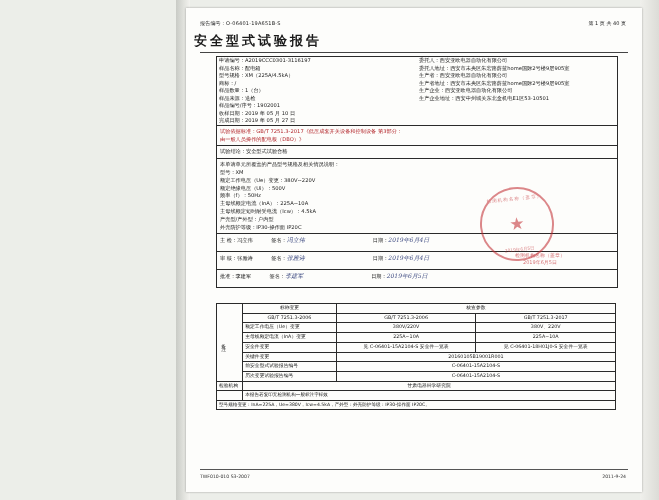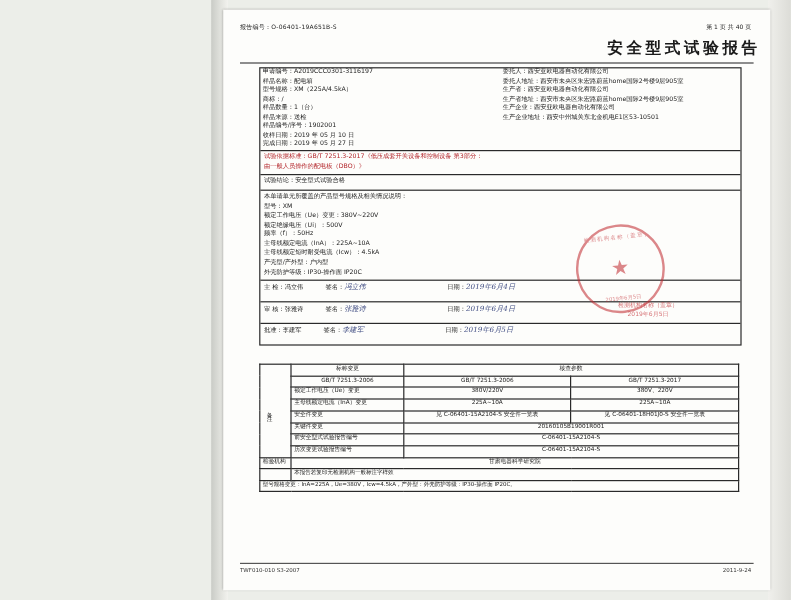--- a/index.html
+++ b/index.html
@@ -31,21 +31,21 @@
     position:absolute;left:8px;top:8px;width:440px;height:466px;
     font-size:5.2px;color:#1b1b1b;line-height:1.35;
   }
   .rep-no{
     position:absolute;left:6px;top:4px;font-size:5px;letter-spacing:.2px;
   }
   .pageno{
     position:absolute;right:8px;top:4px;font-size:5px;
   }
   .title{
-    position:absolute;left:0;top:16px;width:440px;text-align:right;
+    position:absolute;left:0;top:16px;width:440px;text-align:left;
     font-size:13px;font-weight:bold;letter-spacing:3px;
     font-family:"DejaVu Serif","Liberation Serif",serif;
   }
   .hr{
     position:absolute;left:6px;top:36px;width:428px;height:1px;background:#444;
   }
   
   .frame{
     position:absolute;left:22px;top:40px;width:400px;border:1px solid #2a2a2a;
   }

